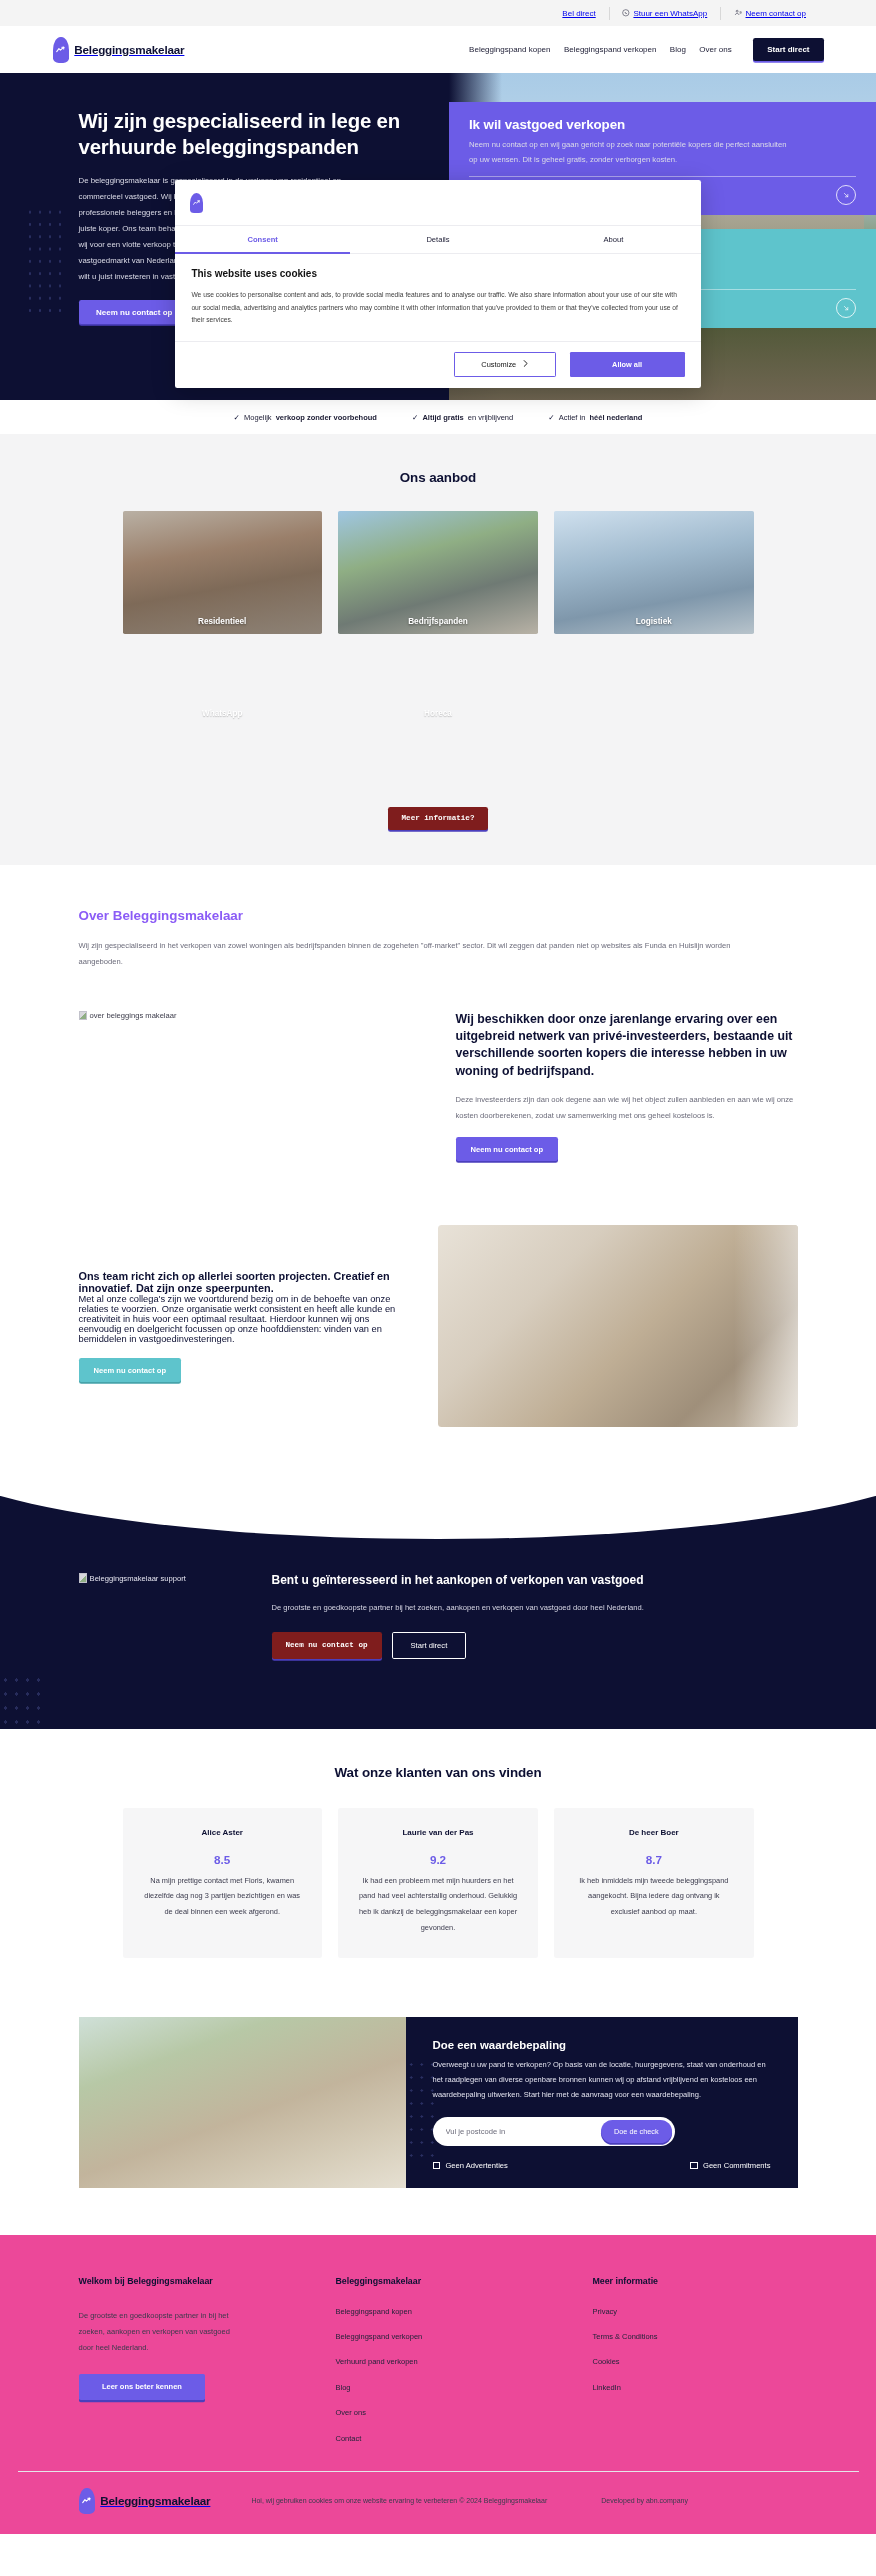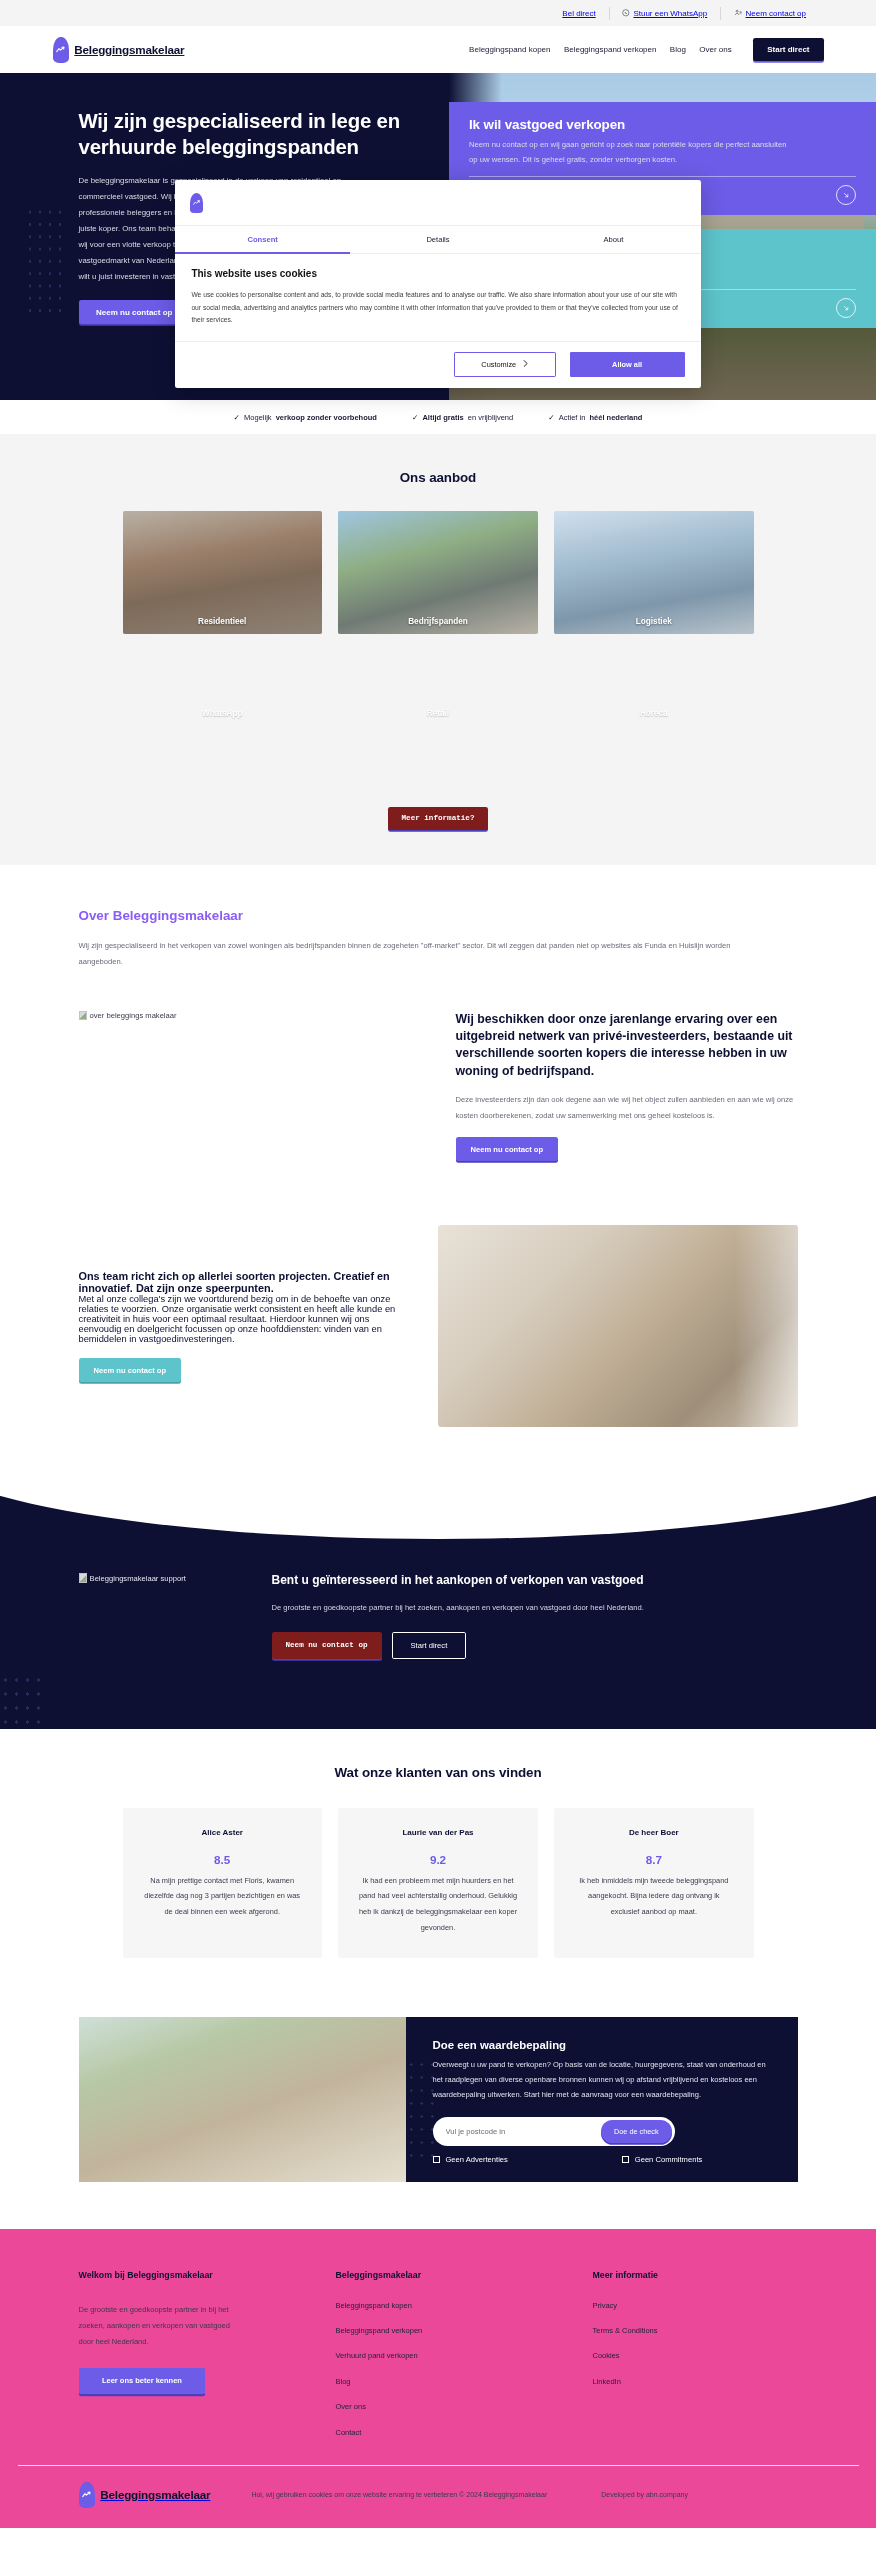--- a/index.html
+++ b/index.html
@@ -314,21 +314,21 @@
     border: none; outline: none; font-size: 7.6px; color: #3a3a4c;
     font-family: "Liberation Sans", sans-serif; width: 140px; background: transparent;
   }
   .postcode input::placeholder { color: #6b6b7a; }
   .btn-check {
     background: #6c5ce7; color: #fff; border: none; border-radius: 23.4px;
     font-size: 7.3px; padding: 7px 13px; cursor: pointer;
     box-shadow: 0 1.8px 0 #4b3fbd;
     font-family: "Liberation Sans", sans-serif;
   }
-  .checks { margin-top: 9px; display: flex; gap: 114px; position: relative; z-index: 2;}
+  .checks { margin-top: 15px; display: flex; gap: 114px; position: relative; z-index: 2; justify-content: space-between;}
   .ckitem { display: flex; align-items: center; gap: 5.3px; color: #fff; font-size: 7.6px; }
   .ckbox { width: 7.6px; height: 7.6px; border: 0.6px solid #fff; background: transparent; }
 
   
   .footer { background: #ec4899; padding: 41px 0 0; }
   .f-grid {
     width: 719px; margin: 0 auto;
     display: grid; grid-template-columns: 257px 257px 1fr;
   }
   .f-grid h4 { font-size: 8.8px; font-weight: 800; color: #0d1033; }
@@ -522,23 +522,20 @@
       </div>
       <div class="pcard img-logis">
         <span class="lbl">Logistiek</span>
       </div>
     </div>
     <div class="cards-grid row2">
       <div class="pcard empty">
         <span class="lbl">WhatsApp</span>
       </div>
       <div class="pcard empty">
-        <span class="lbl">Retail</span>
-      </div>
-      <div class="pcard empty">
         <span class="lbl">Horeca</span>
       </div>
     </div>
     <div class="btn-center">
       <button class="btn-purple">Meer informatie?</button>
     </div>
   </div>
 
   <div class="over">
     <div class="container">

